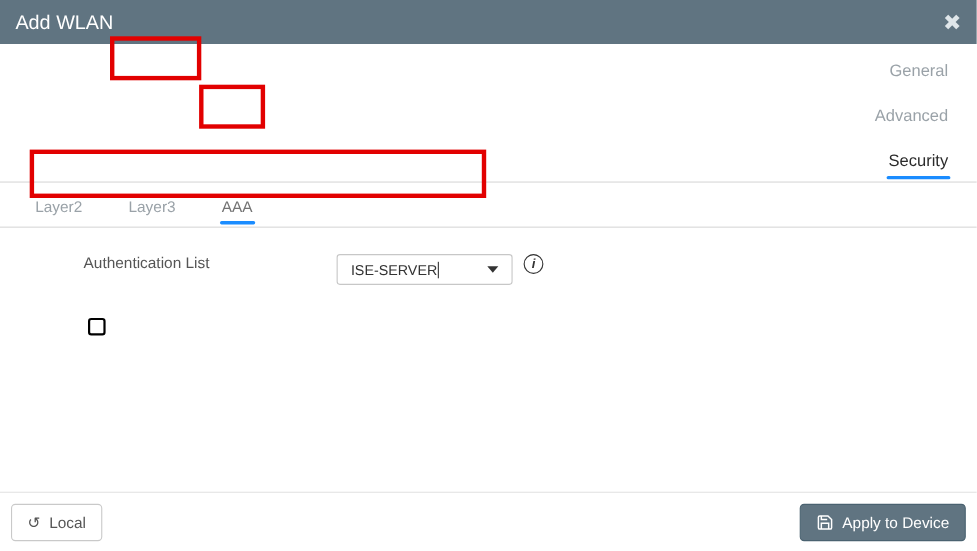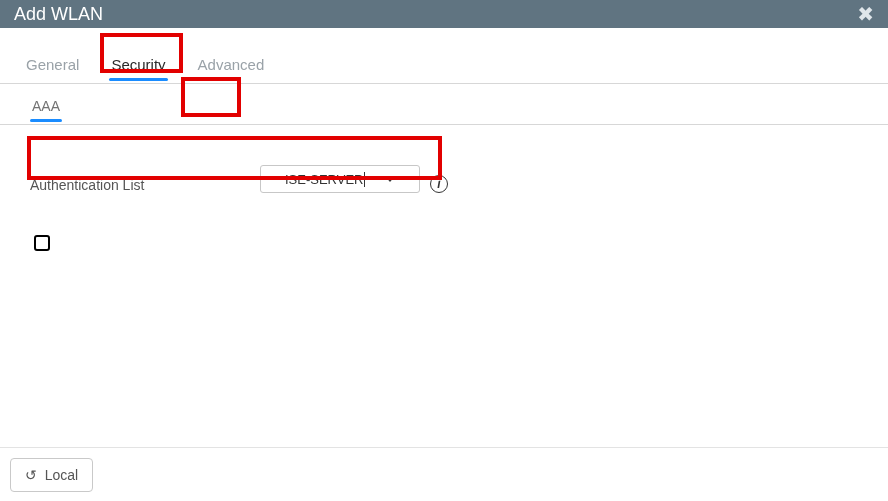--- a/index.html
+++ b/index.html
@@ -2,40 +2,41 @@
 <html><head>
 <meta charset="utf-8">
 <style>
   * { box-sizing: border-box; }
   html, body { margin: 0; padding: 0; font-family: Arial, Helvetica, sans-serif; }
   body { width: 888px; height: 501px; background: #fff; overflow: hidden; position: relative; }
 
   .title-bar {
     background: #607481;
     color: #fff;
-    height: 28px;
+    height: 40px;
     padding: 0 14px;
     display: flex;
     align-items: center;
     justify-content: space-between;
     font-size: 18px;
     font-weight: 400;
   }
   .title-bar .close {
     font-size: 20px;
     cursor: pointer;
     color: #dfe6ea;
   }
 
   .tabs-row {
     display: flex;
     align-items: flex-end;
-    padding: 22px 14px 0 14px;
+    padding: 10px 14px 0 14px;
     border-bottom: 1px solid #d7d7d7;
     gap: 8px;
+    flex-direction: column;
   }
   .tab {
     color: #9aa2a8;
     font-size: 15px;
     padding: 6px 12px 10px 12px;
     cursor: pointer;
     position: relative;
   }
   .tab.active { color: #2b2b2b; }
   .tab.active::after {
@@ -68,34 +69,35 @@
     left: 16px; right: 16px; bottom: 2px;
     height: 3px;
     background: #1a8cff;
     border-radius: 2px;
   }
 
   .content { padding: 24px 30px; font-size: 14px; color: #555; }
 
   .form-row {
     display: flex;
-    align-items: flex-end;
+    align-items: flex-start;
     height: 44px;
     margin-bottom: 14px;
+    margin-left: 46px;
   }
   .form-label { width: 230px; }
   .dropdown {
     width: 160px;
     height: 28px;
     border: 1px solid #c7c7c7;
     border-radius: 3px;
     display: flex;
     align-items: center;
     justify-content: space-between;
-    padding: 0 24px;
+    padding: 0 12px;
     font-size: 13px;
     color: #333;
     cursor: pointer;
     background: #fff;
   }
   .dropdown .caret {
     width: 0; height: 0;
     border-left: 5px solid transparent;
     border-right: 5px solid transparent;
     border-top: 6px solid #333;
@@ -167,25 +169,27 @@
 </head>
 <body>
 
 <div class="title-bar">
   <span>Add WLAN</span>
   <span class="close">✖</span>
 </div>
 
 <div class="tabs-row">
   <div class="tab">General</div>
+  <div class="tab">Advanced</div>
   <div class="tab active">Security</div>
-  <div class="tab">Advanced</div>
 </div>
 
 <div class="subtabs-row">
+  <div class="subtab">Layer2</div>
+  <div class="subtab">Layer3</div>
   <div class="subtab active">AAA</div>
 </div>
 
 <div class="content">
   <div class="form-row">
     <div class="form-label">Authentication List</div>
     <div class="dropdown">
       <span class="cursor-line">ISE-SERVER</span>
       <span class="caret"></span>
     </div>
@@ -199,13 +203,21 @@
 
 <div class="hl-abs" style="left:100px; top:33px; width:83px; height:40px;"></div>
 <div class="hl-abs" style="left:181px; top:77px; width:60px; height:40px;"></div>
 <div class="hl-abs" style="left:27px; top:136px; width:415px; height:44px;"></div>
 
 <div class="footer">
   <div class="btn btn-cancel">
     <span class="undo-icon">↺</span>
     <span>Local</span>
   </div>
+  <div class="btn btn-apply">
+    <svg class="save-icon" viewBox="0 0 24 24" fill="none" stroke="#fff" stroke-width="2">
+      <path d="M19 21H5a2 2 0 0 1-2-2V5a2 2 0 0 1 2-2h11l5 5v11a2 2 0 0 1-2 2z"></path>
+      <polyline points="17 21 17 13 7 13 7 21"></polyline>
+      <polyline points="7 3 7 8 15 8"></polyline>
+    </svg>
+    <span>Apply to Device</span>
+  </div>
 </div>
 
 </body></html>

